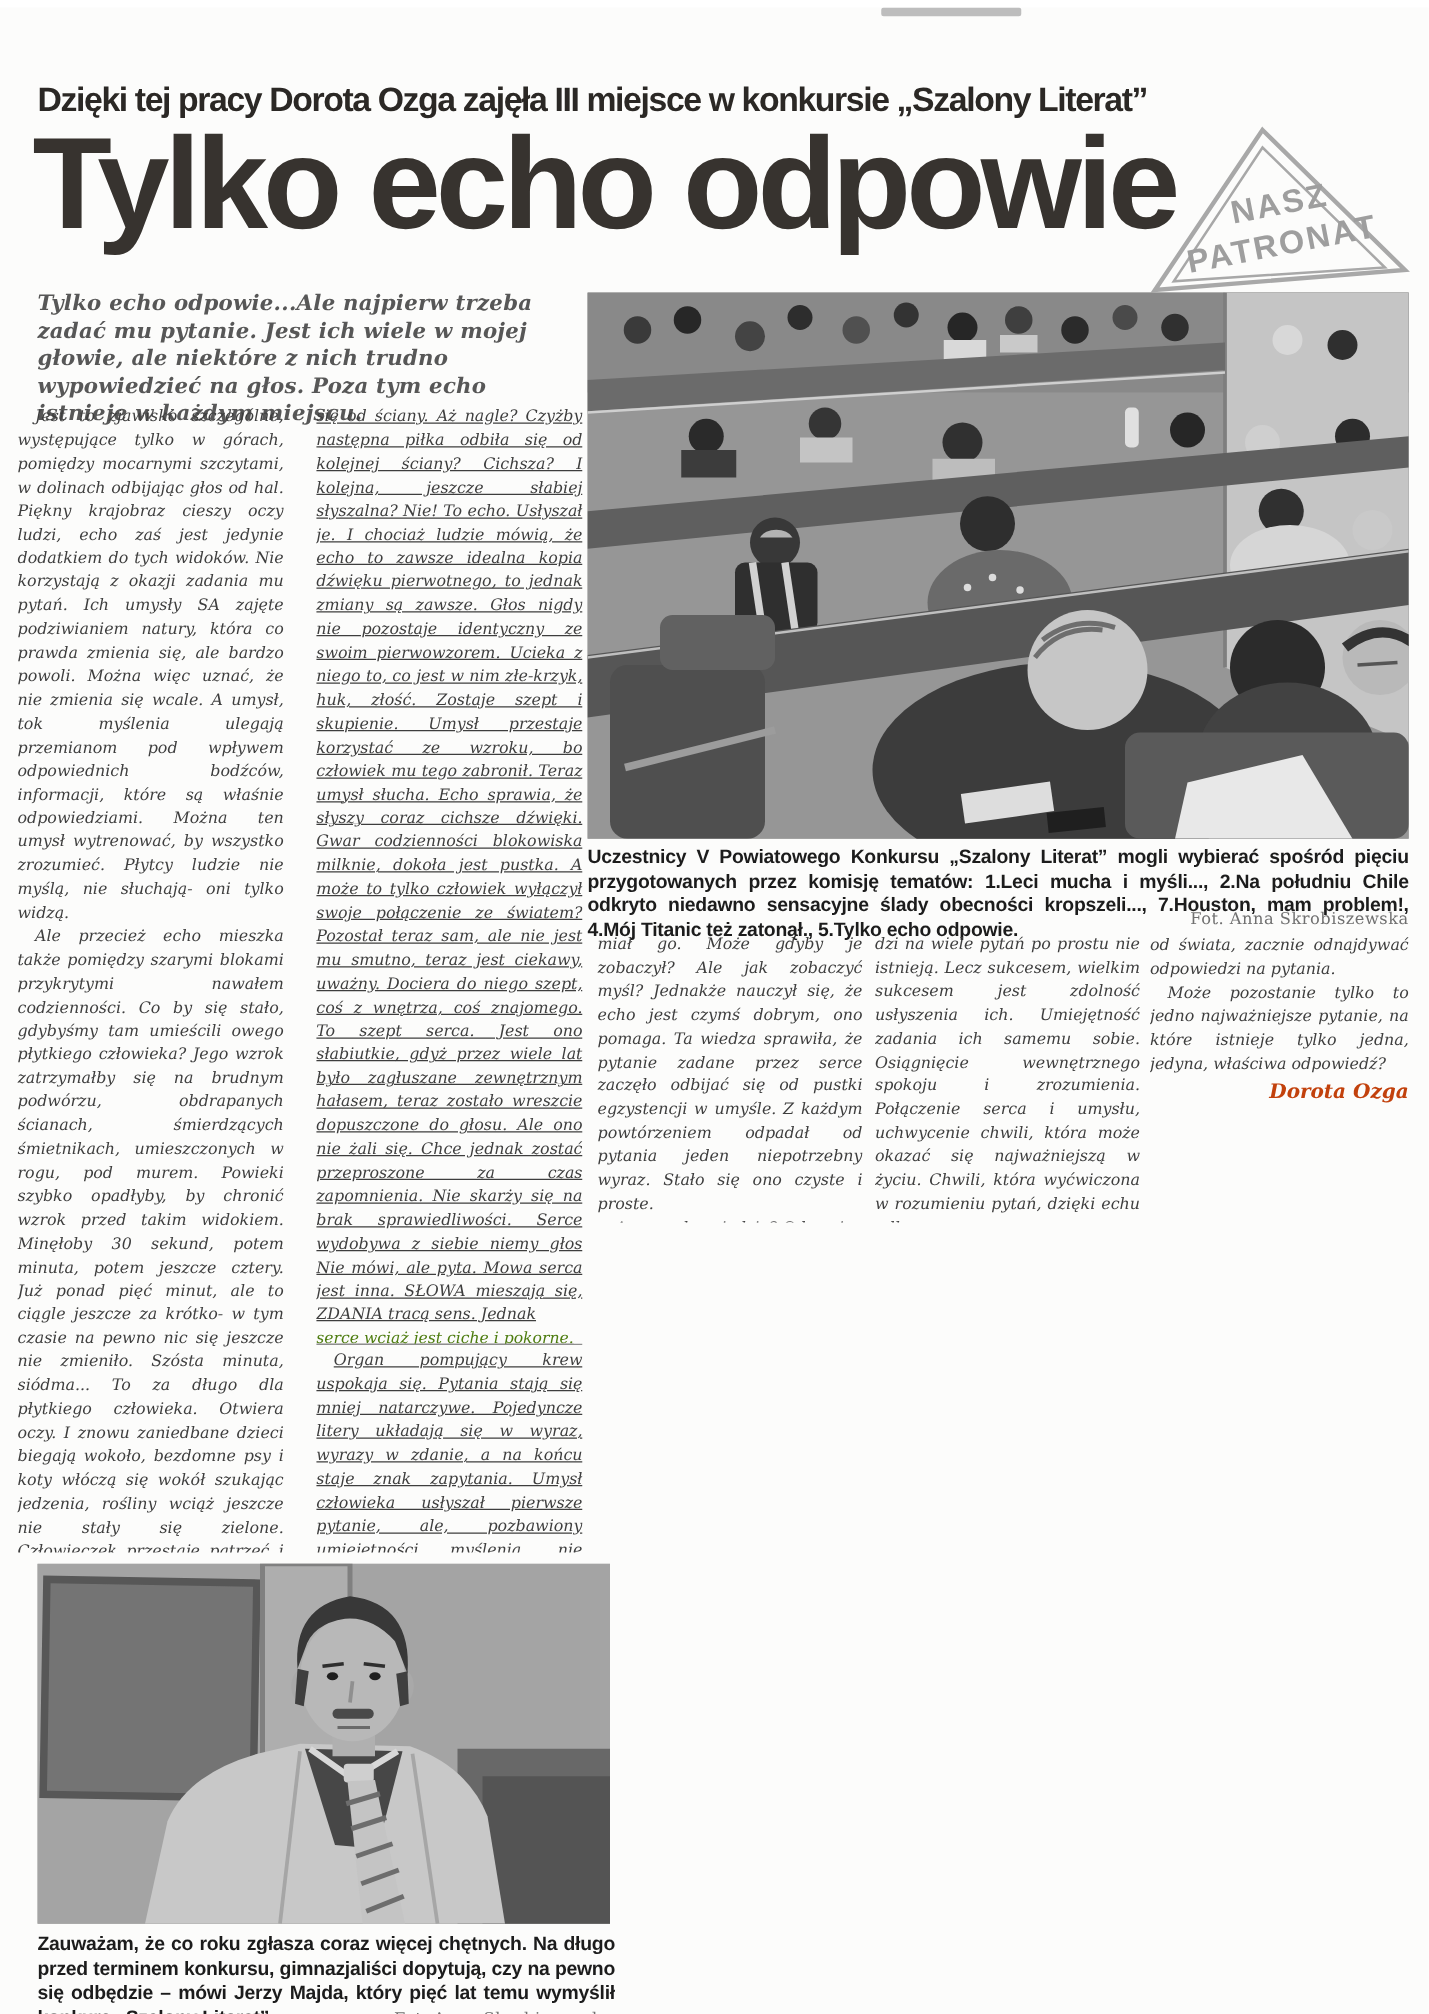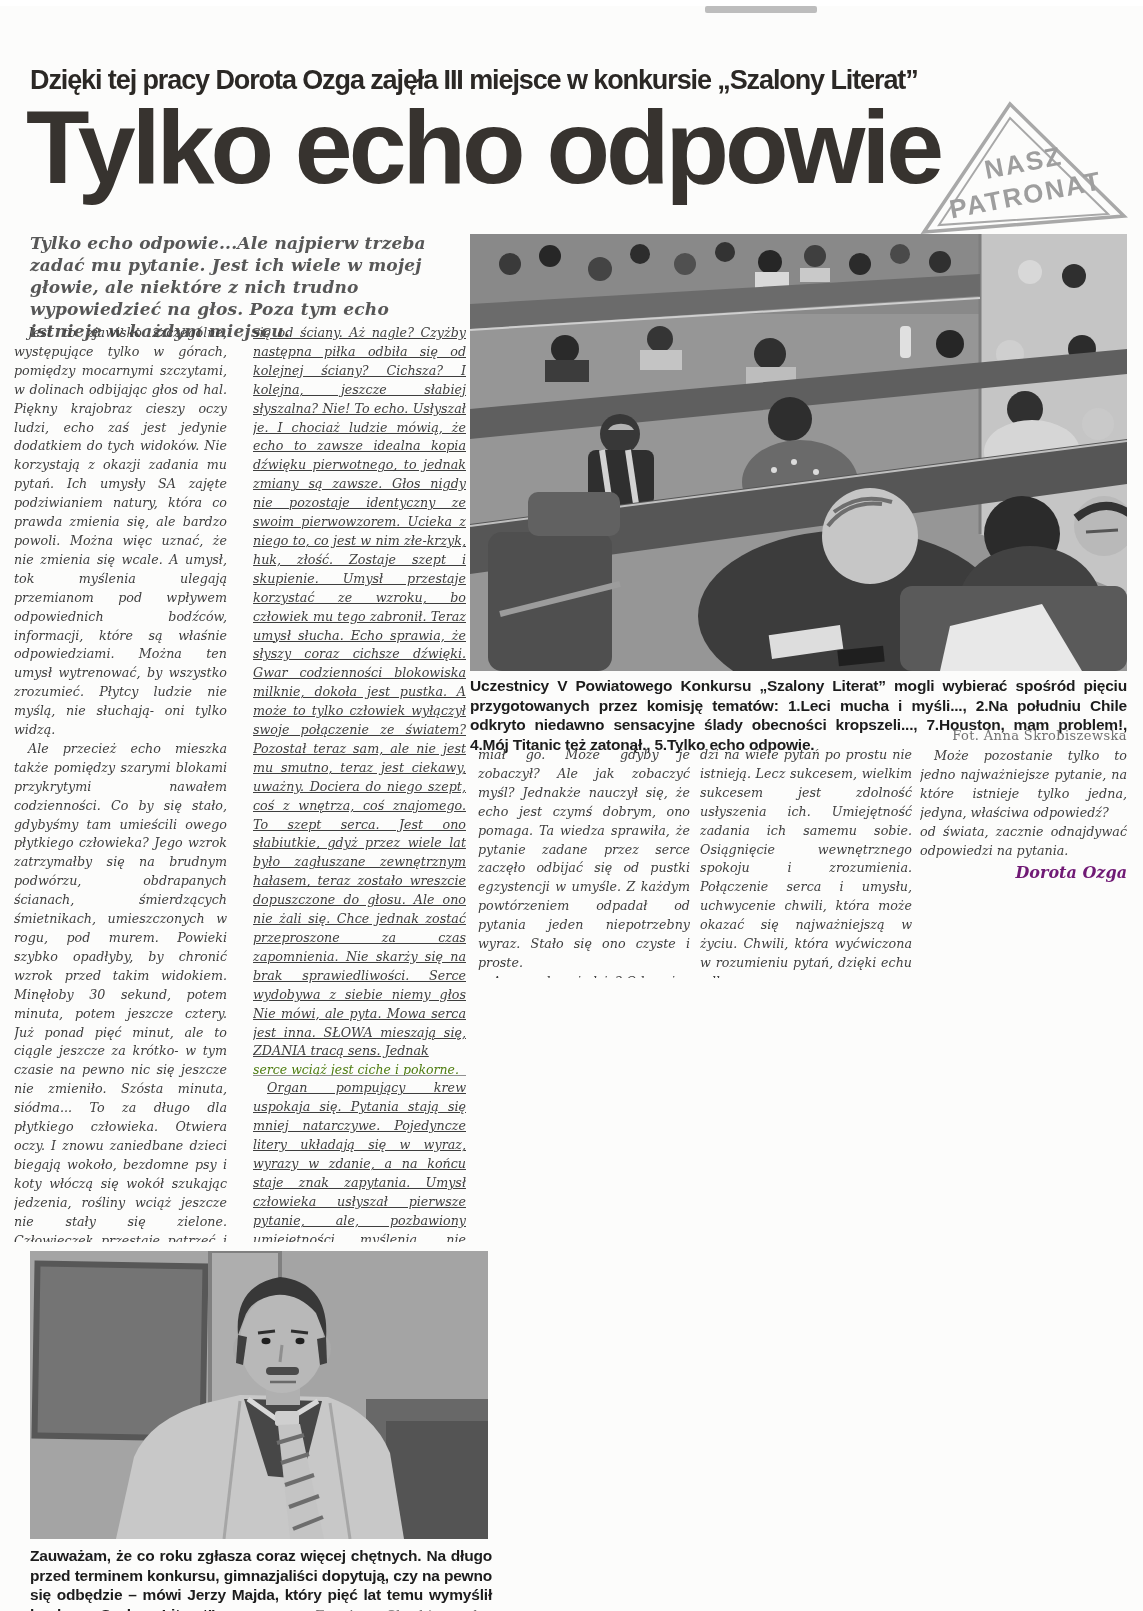--- a/index.html
+++ b/index.html
@@ -55,21 +55,21 @@
   .cap1{position:absolute;left:470px;top:670px;width:657px;}
   .cap2{position:absolute;left:30px;top:1540px;width:462px;}
   .credit{
     font:13px "DejaVu Serif",serif;font-style:normal;
     color:#707070;letter-spacing:.4px;
   }
   .cap2 .credit{position:absolute;right:2px;bottom:1px;background:#fcfcfb;padding-left:8px;}
   .col5credit{display:block;text-align:right;margin:0 0 4px;}
   .author{
     margin:3px 0 0;text-align:right;
-    font:bold italic 16px/20px "DejaVu Serif",serif;color:#701a75;
+    font:bold italic 16px/20px "DejaVu Serif",serif;color:#c2410c;
   }
   .stamp text{
     font-family:"Liberation Sans",sans-serif;font-weight:bold;
     fill:#9e9e9e;letter-spacing:2px;
   }
 </style>
 </head>
 <body>
 
 <div class="page">
@@ -184,22 +184,22 @@
     <p class="para">miał go. Może gdyby je zobaczył? Ale jak zobaczyć myśl? Jednakże nauczył się, że echo jest czymś dobrym, ono pomaga. Ta wiedza sprawiła, że pytanie zadane przez serce zaczęło odbijać się od pustki egzystencji w umyśle. Z każdym powtórzeniem odpadał od pytania jeden niepotrzebny wyraz. Stało się ono czyste i proste.</p>
     <p class="para indent">A co z odpowiedzią? Odpowie-</p>
   </div>
 
   <div class="body-col col4">
     <p class="para">dzi na wiele pytań po prostu nie istnieją. Lecz sukcesem, wielkim sukcesem jest zdolność usłyszenia ich. Umiejętność zadania ich samemu sobie. Osiągnięcie wewnętrznego spokoju i zrozumienia. Połączenie serca i umysłu, uchwycenie chwili, która może okazać się najważniejszą w życiu. Chwili, która wyćwiczona w rozumieniu pytań, dzięki echu odłączona</p>
   </div>
 
   <div class="body-col col5">
     <span class="credit col5credit">Fot. Anna Skrobiszewska</span>
+    <p class="para">od świata, zacznie odnajdywać odpowiedzi na pytania.</p>
     <p class="para indent">Może pozostanie tylko to jedno najważniejsze pytanie, na które istnieje tylko jedna, jedyna, właściwa odpowiedź?</p>
-    <p class="para">od świata, zacznie odnajdywać odpowiedzi na pytania.</p>
     <p class="author">Dorota Ozga</p>
   </div>
 
   <div class="photo-frame photo2">
     <svg viewBox="0 0 458 288" preserveAspectRatio="none" aria-hidden="true">
       <rect width="458" height="288" fill="#a4a4a4"></rect>
       <rect x="6" y="14" width="168" height="172" fill="#747474" stroke="#575757" stroke-width="6" transform="rotate(1 90 100)"></rect>
       <rect x="180" y="0" width="70" height="158" fill="#aeaeae" stroke="#808080" stroke-width="4"></rect>
       <rect x="336" y="148" width="122" height="140" fill="#686868"></rect>
       <rect x="356" y="170" width="102" height="118" fill="#545454"></rect>

